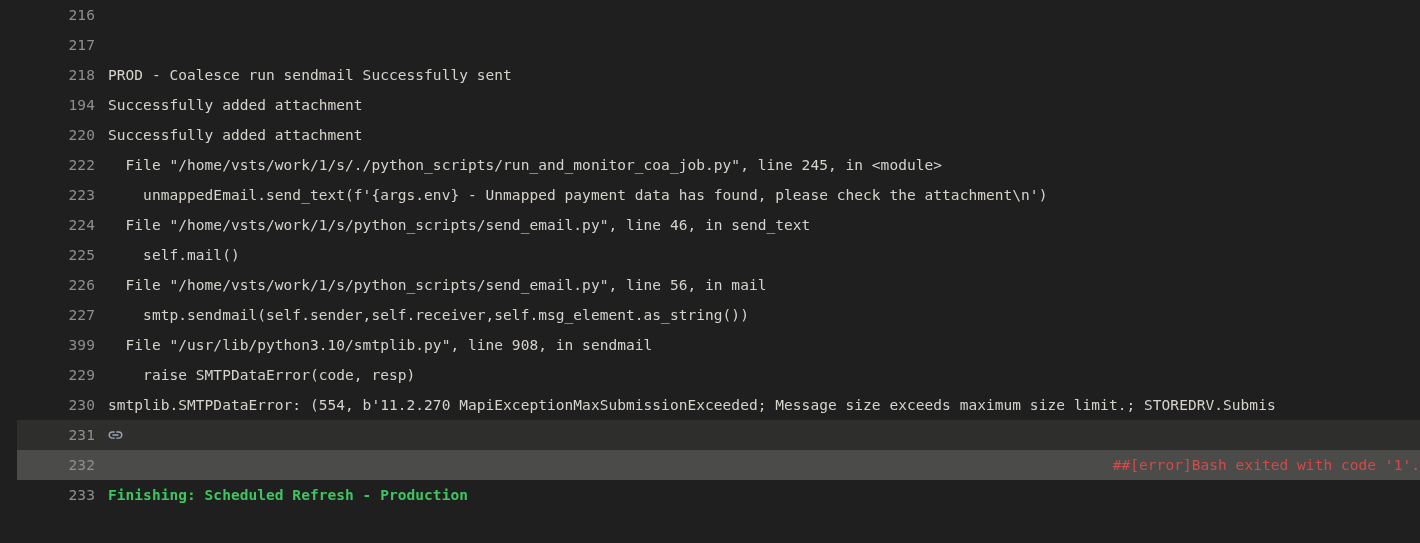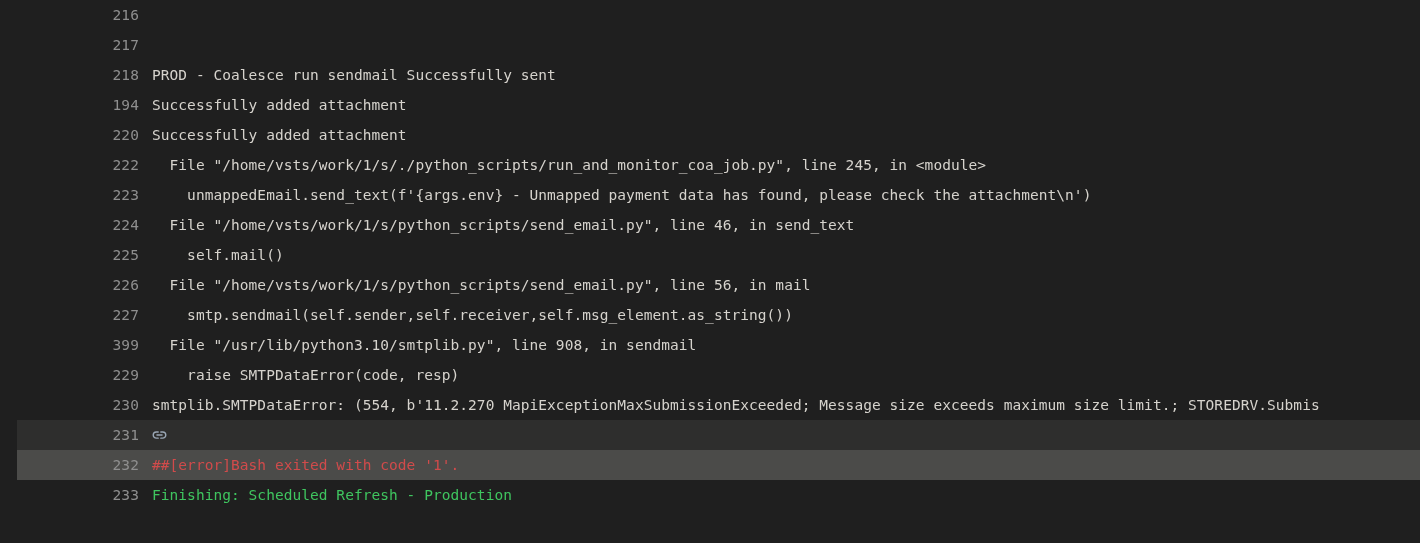--- a/index.html
+++ b/index.html
@@ -51,37 +51,36 @@
     position: relative;
     z-index: 1;
     flex: 0 0 95px;
     width: 95px;
     text-align: right;
     padding-right: 0;
     color: #8f8f8f;
     font-size: 14.5px;
     letter-spacing: 0.1px;
     user-select: none;
-    margin-left: 44px;
   }
 
   .content {
     position: relative;
     z-index: 1;
     flex: 1 1 auto;
     padding-left: 13px;
     font-size: 14.5px;
     color: #d6d3cd;
     white-space: pre;
     overflow: hidden;
     letter-spacing: 0.05px;
   }
 
-  .content.c-error { color: #d14b4b; }
-  .content.c-success { color: #3fc55f; }
+  .content.c-error { color: #d14b4b; text-align: right; }
+  .content.c-success { color: #3fc55f; font-weight: bold; }
   .content.c-default { color: #d6d3cd; }
 
   .link-icon {
     display: inline-block;
     vertical-align: middle;
     width: 15px;
     height: 15px;
     position: relative;
     top: -1px;
   }

